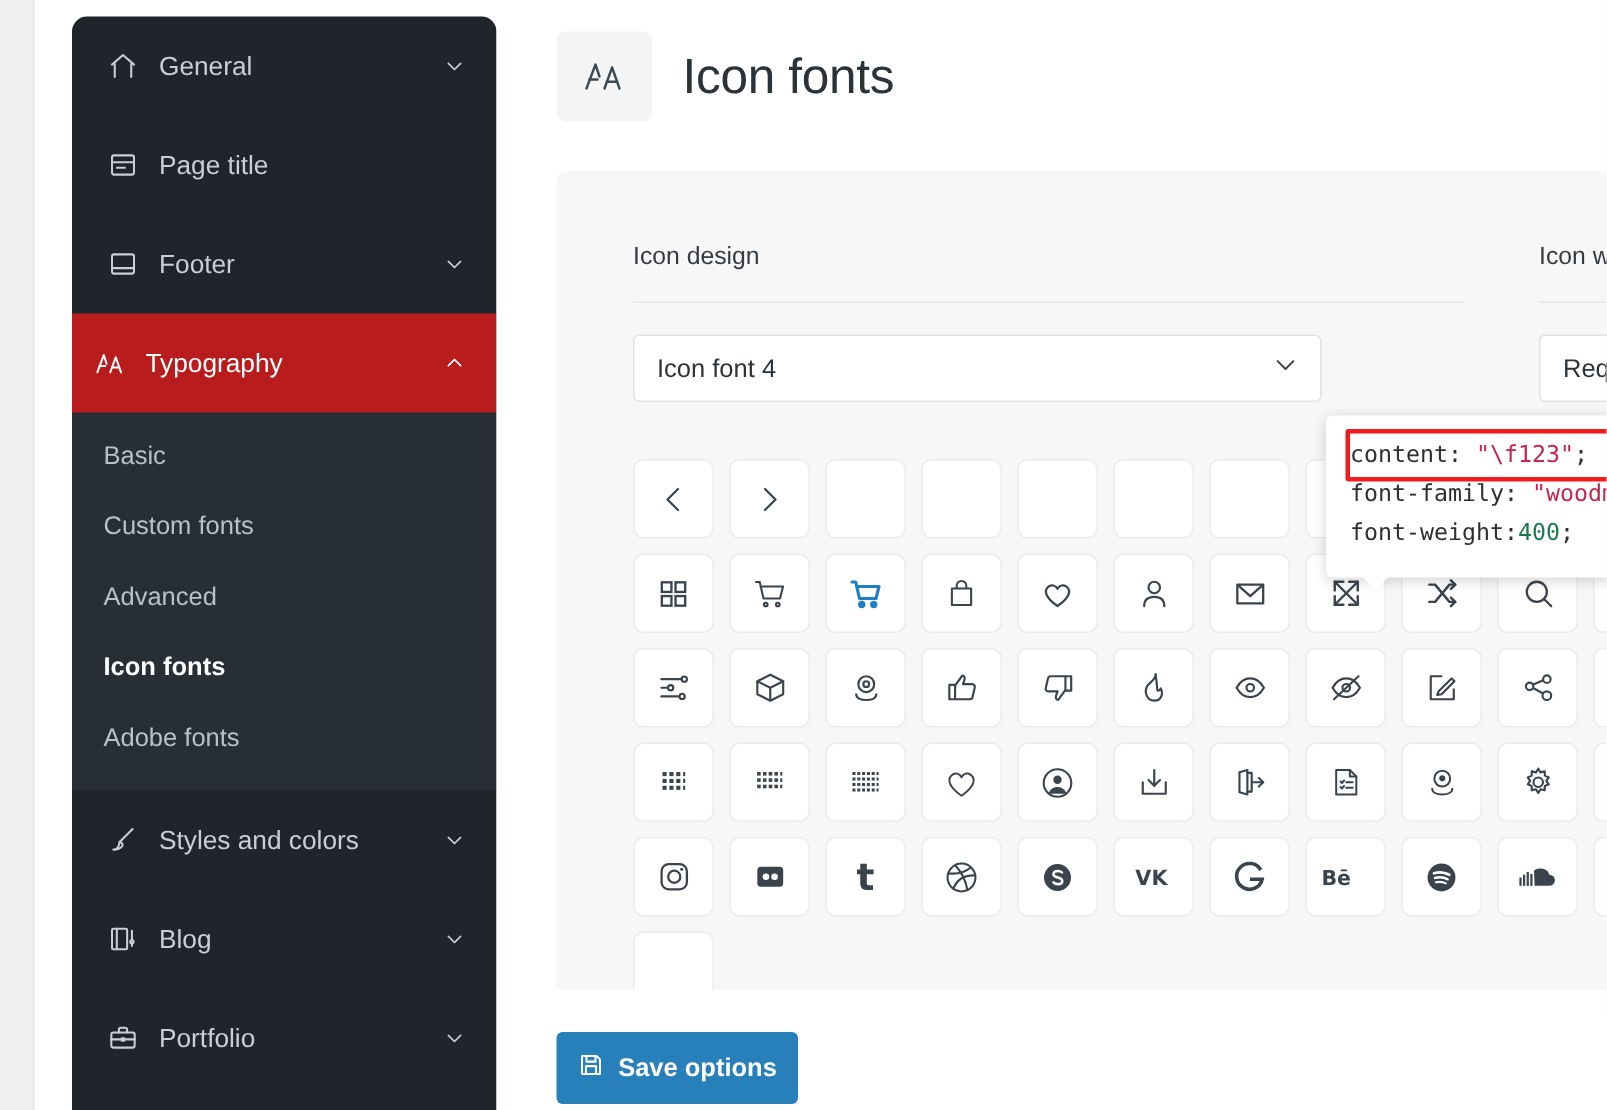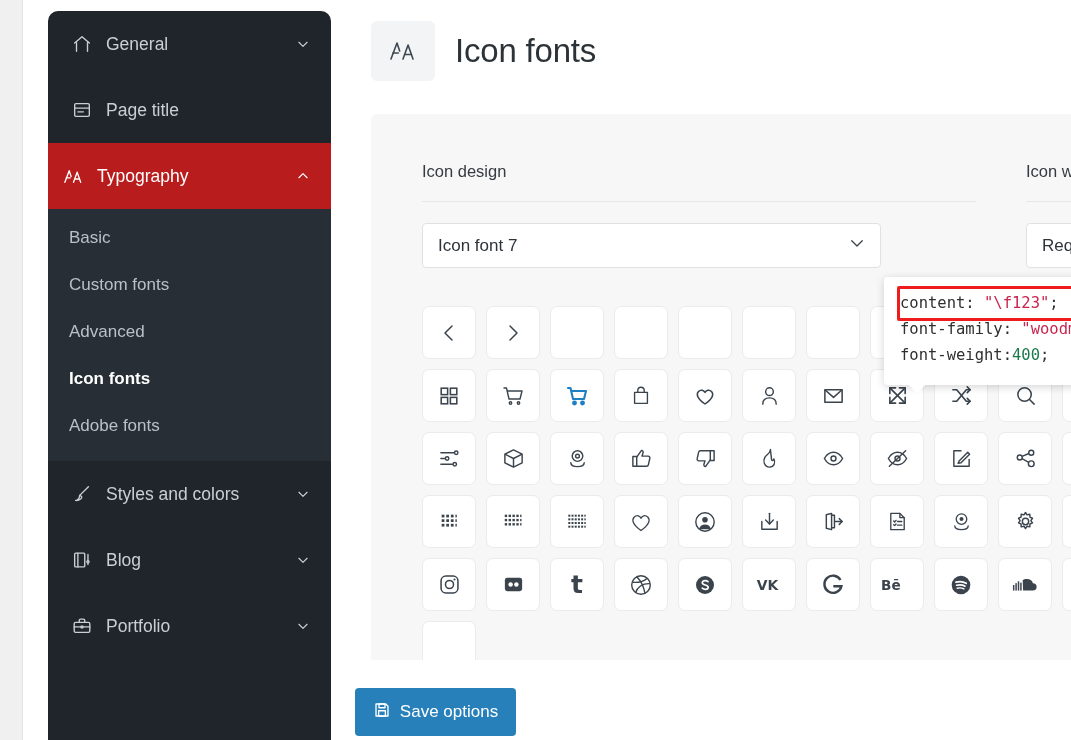--- a/index.html
+++ b/index.html
@@ -171,26 +171,26 @@
   }
   .tooltip-hl-box {
     position: absolute; left: 13px; top: 9px;
     width: 190px; height: 35px;
     border: 3px solid #ee1c1c;
     border-radius: 2px;
     pointer-events: none;
   }
 
   .save-btn {
-    position: absolute; left: 24px; top: 688px;
+    position: absolute; left: 40px; top: 688px;
     height: 48px; width: 161px;
     background: #2780ba;
     border: none; border-radius: 4px;
     color: #ffffff;
-    font-size: 17px; font-weight: normal;
+    font-size: 17px; font-weight: bold;
     font-family: "Liberation Sans", sans-serif;
     display: flex; align-items: center; justify-content: center;
     gap: 9px;
     cursor: pointer;
   }
 </style>
 </head>
 <body>
 
 <div id="root">
@@ -220,20 +220,34 @@
         <svg width="22" height="22" viewBox="0 0 24 24" fill="none" stroke="currentColor" stroke-width="1.5">
             <rect x="4" y="5" width="16" height="14" rx="1.5"></rect>
             <path d="M4 10 H20"></path>
             <path d="M7 14 H14"></path>
           </svg>
       </span>
       <span class="nav-label">Page title</span>
       <span class="nav-chev"></span>
     </div>
 
+    <div class="nav-item">
+      <span class="nav-ico">
+        <svg width="22" height="22" viewBox="0 0 24 24" fill="none" stroke="currentColor" stroke-width="1.5">
+            <rect x="4" y="5" width="16" height="14" rx="1.5"></rect>
+            <path d="M4 15 H20"></path>
+          </svg>
+      </span>
+      <span class="nav-label">Footer</span>
+      <span class="nav-chev">
+        <svg width="14" height="14" viewBox="0 0 24 24" fill="none" stroke="currentColor" stroke-width="2" stroke-linecap="round" stroke-linejoin="round">
+            <path d="M5 9 L12 16 L19 9"></path>
+          </svg>
+      </span>
+    </div>
 
     <div class="nav-item active">
       <span class="nav-ico">
         <svg width="23" height="23" viewBox="0 0 24 24" fill="none" stroke="currentColor" stroke-width="1.4" stroke-linecap="round" stroke-linejoin="round">
             <path d="M3 18 L7.5 6 L9.5 12"></path>
             <path d="M4.5 13.5 H8.5"></path>
             <path d="M12 18 L15.8 7.5 L19.5 18"></path>
             <path d="M13.3 14.6 H18.2"></path>
           </svg>
       </span>
@@ -327,21 +341,21 @@
       <div class="page-head-title">Icon fonts</div>
     </div>
 
     <div class="panel">
       <div class="panel-cols">
 
         <div class="col col-left">
           <div class="field-label">Icon design</div>
           <div class="field-rule"></div>
           <div class="select-box">
-            <span class="sel-val">Icon font 7</span>
+            <span class="sel-val">Icon font 4</span>
             <span>
               <svg width="18" height="18" viewBox="0 0 24 24" fill="none" stroke="#3a4047" stroke-width="1.7" stroke-linecap="round" stroke-linejoin="round">
                   <path d="M5 9 L12 16 L19 9"></path>
                 </svg>
             </span>
           </div>
         </div>
 
         <div class="col col-right">
           <div class="field-label">Icon w</div>

